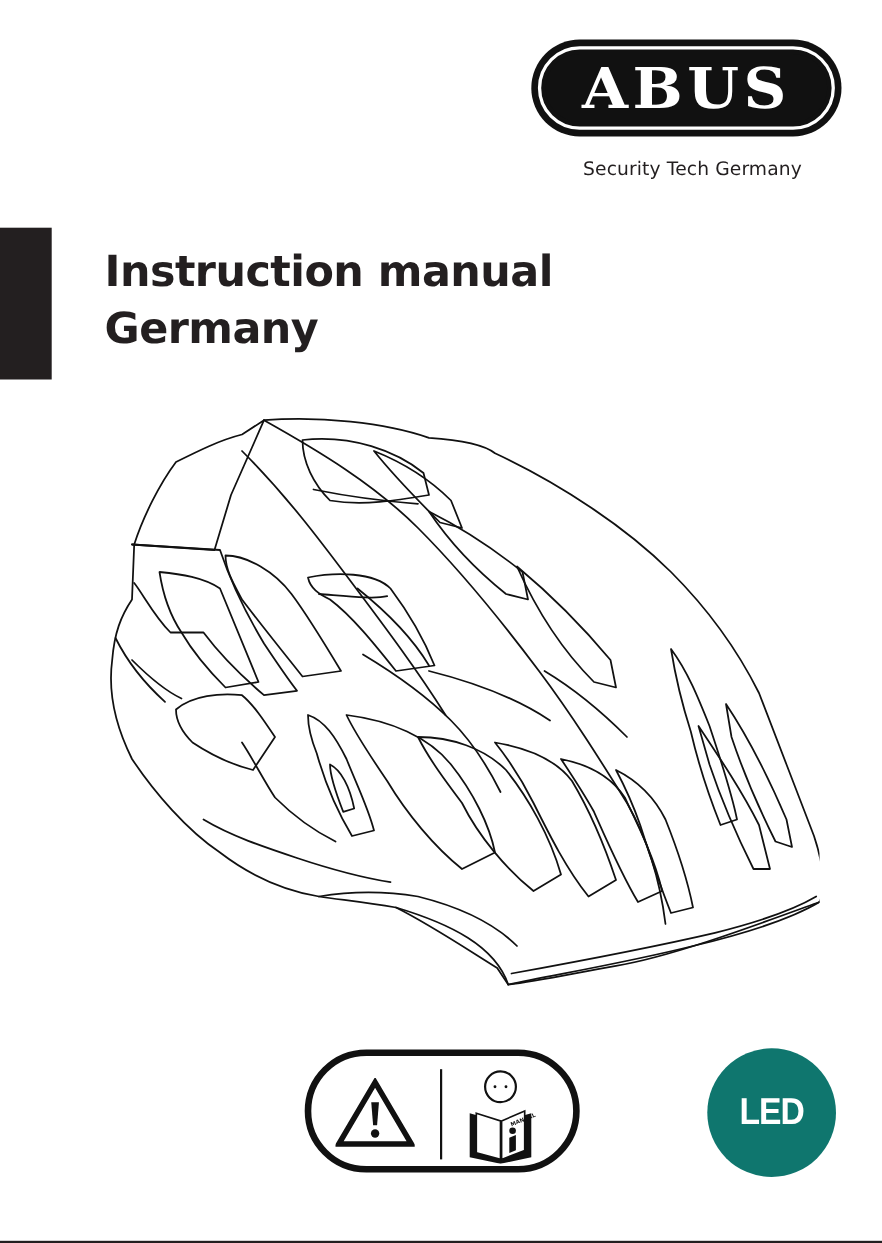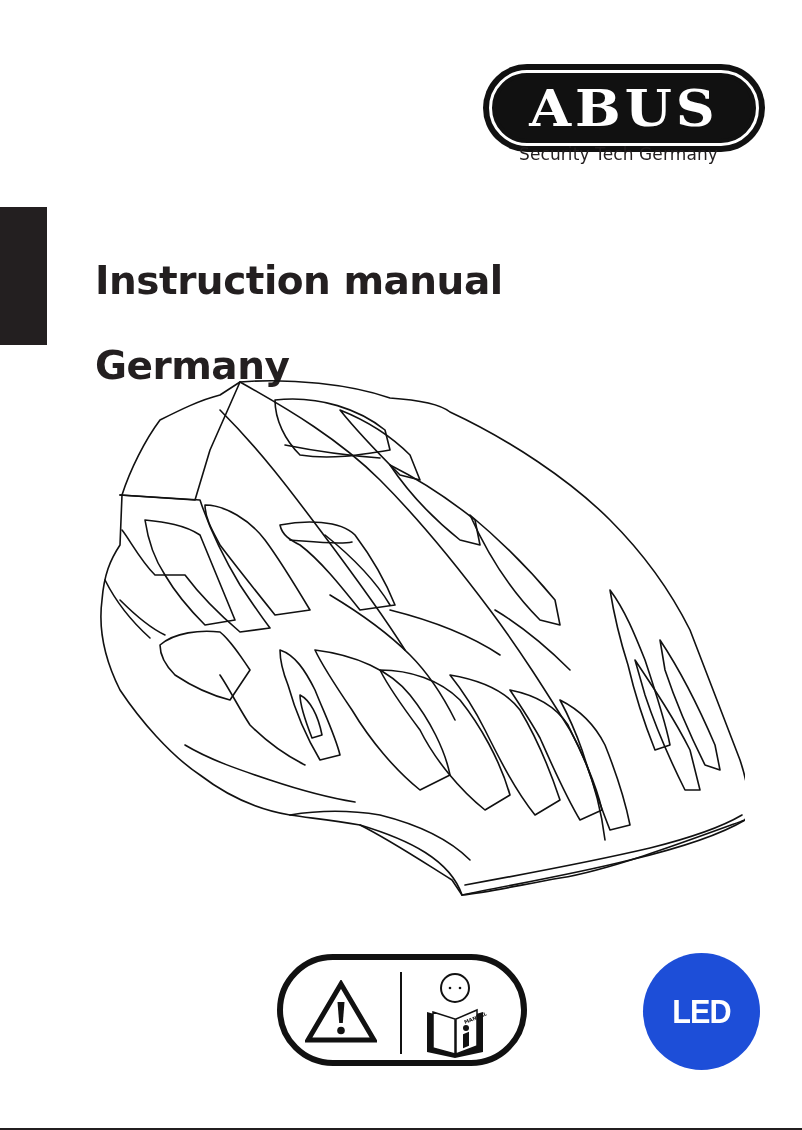--- a/index.html
+++ b/index.html
@@ -1,38 +1,38 @@
 <!DOCTYPE html>
 <html><head>
 <meta charset="utf-8">
 <style>
   html, body { margin:0; padding:0; background:#ffffff; }
   body { width:802px; height:1130px; position:relative; overflow:hidden; font-family:"DejaVu Sans", sans-serif; color:#231f20; }
   .page { position:absolute; inset:0; }
 
   .side-tab { position:absolute; left:0; top:207px; width:47px; height:138px; background:#231f20; }
 
-  .logo { position:absolute; left:483px; top:64px; width:282px; height:88px; }
+  .logo { position:absolute; left:483px; top:36px; width:282px; height:88px; }
   .logo-outer { position:absolute; inset:0; background:#111; border-radius:44px; }
   .logo-ring { position:absolute; left:6px; top:6px; right:6px; bottom:6px; border-radius:38px; border:3px solid #fff; }
   .logo-inner { position:absolute; left:13px; top:13px; right:13px; bottom:13px; border-radius:31px; background:#111; }
   .logo-text { position:absolute; left:0; right:0; top:12px; text-align:center; font-family:"DejaVu Serif", serif; font-weight:bold; font-size:54px; letter-spacing:4px; color:#fff; line-height:64px; transform:scaleY(0.95); }
-  .tagline { position:absolute; left:519px; top:144px; width:210px; text-align:left; font-family:"DejaVu Sans", sans-serif; font-size:17px; color:#231f20; letter-spacing:0.1px; }
+  .tagline { position:absolute; left:519px; top:144px; width:210px; text-align:right; font-family:"DejaVu Sans", sans-serif; font-size:17px; color:#231f20; letter-spacing:0.1px; }
 
   .title { position:absolute; left:95px; top:222px; font-family:"DejaVu Sans", sans-serif; font-weight:bold; font-size:39px; line-height:52px; color:#231f20; letter-spacing:-0.5px; }
-  .title div { white-space:nowrap;margin-top:33px; }
+  .title div { white-space:nowrap; }
 
   .helmet { position:absolute; left:90px; top:370px; width:655px; height:530px; }
 
   .pictos { position:absolute; left:277px; top:954px; width:250px; height:112px; box-sizing:border-box; border:6px solid #111; border-radius:56px; background:#fff; }
   .picto-warn { position:absolute; left:22px; top:20px; width:72px; height:64px; }
   .picto-divider { position:absolute; left:117px; top:12px; width:2px; height:82px; background:#111; }
   .picto-manual { position:absolute; left:140px; top:12px; width:66px; height:86px; }
 
-  .led { position:absolute; left:643px; top:953px; width:117px; height:117px; border-radius:50%; background:#1d4ed8; display:flex; align-items:center; justify-content:center; }
+  .led { position:absolute; left:643px; top:953px; width:117px; height:117px; border-radius:50%; background:#0f766e; display:flex; align-items:center; justify-content:center; }
   .led span { color:#fff; font-family:"Liberation Sans", sans-serif; font-weight:bold; font-size:34px; letter-spacing:-1px; transform:scaleX(0.9); display:inline-block; }
 
   .bottom-rule { position:absolute; left:0; right:0; top:1128px; height:2px; background:#231f20; }
 </style>
 </head>
 <body>
 
 <div class="page">
 
   <div class="side-tab"></div>

